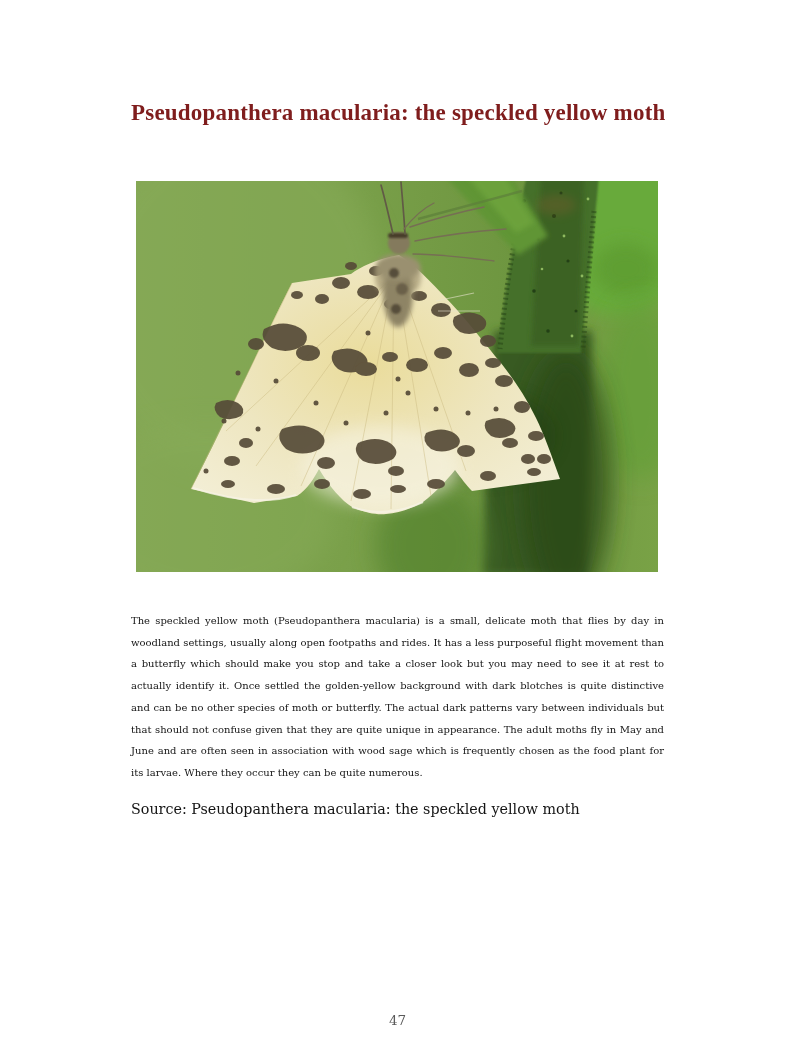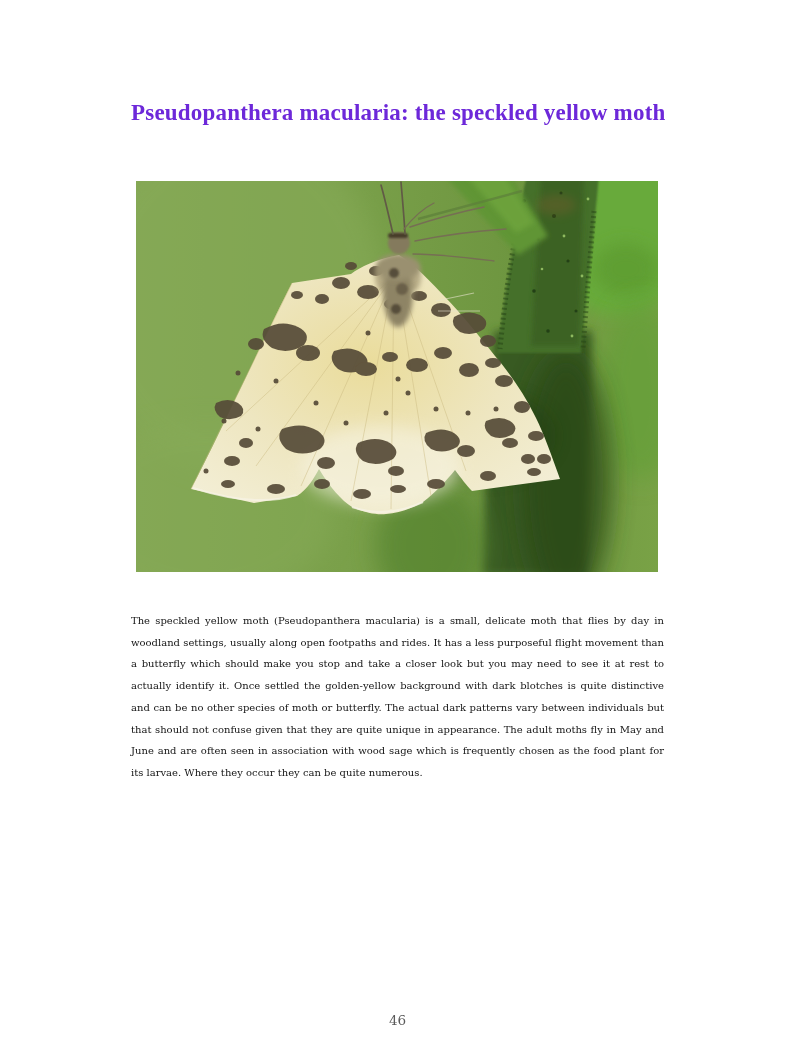--- a/index.html
+++ b/index.html
@@ -19,21 +19,21 @@
   #page-title {
     position: absolute;
     left: 131px;
     top: 94px;
     width: 537px;
     margin: 0;
     font-family: "Liberation Serif", serif;
     font-weight: bold;
     font-size: 23px;
     line-height: 38px;
-    color: #6d28d9;
+    color: #7f1d1d;
     letter-spacing: 0.2px;
   }
   #photo-figure {
     position: absolute;
     left: 136px;
     top: 181px;
     width: 522px;
     height: 391px;
     margin: 0;
     overflow: hidden;
@@ -261,17 +261,18 @@
         <g stroke="#e8e4cf" stroke-width="1.2" opacity="0.6" fill="none" filter="url(#b06)">
           <path d="M300,120 L338,112"></path>
             <path d="M302,130 L344,130"></path>
         </g>
       </g>
     </svg>
   </figure>
 
   <div id="text-block">
     <p id="body-paragraph">The speckled yellow moth (Pseudopanthera macularia) is a small, delicate moth that flies by day in woodland settings, usually along open footpaths and rides. It has a less purposeful flight movement than a butterfly which should make you stop and take a closer look but you may need to see it at rest to actually identify it. Once settled the golden-yellow background with dark blotches is quite distinctive and can be no other species of moth or butterfly. The actual dark patterns vary between individuals but that should not confuse given that they are quite unique in appearance. The adult moths fly in May and June and are often seen in association with wood sage which is frequently chosen as the food plant for its larvae. Where they occur they can be quite numerous.</p>
+    <p id="source-line">Source: Pseudopanthera macularia: the speckled yellow moth</p>
   </div>
 
-  <div id="page-number">46</div>
+  <div id="page-number">47</div>
 
 </div>
 
 </body></html>

